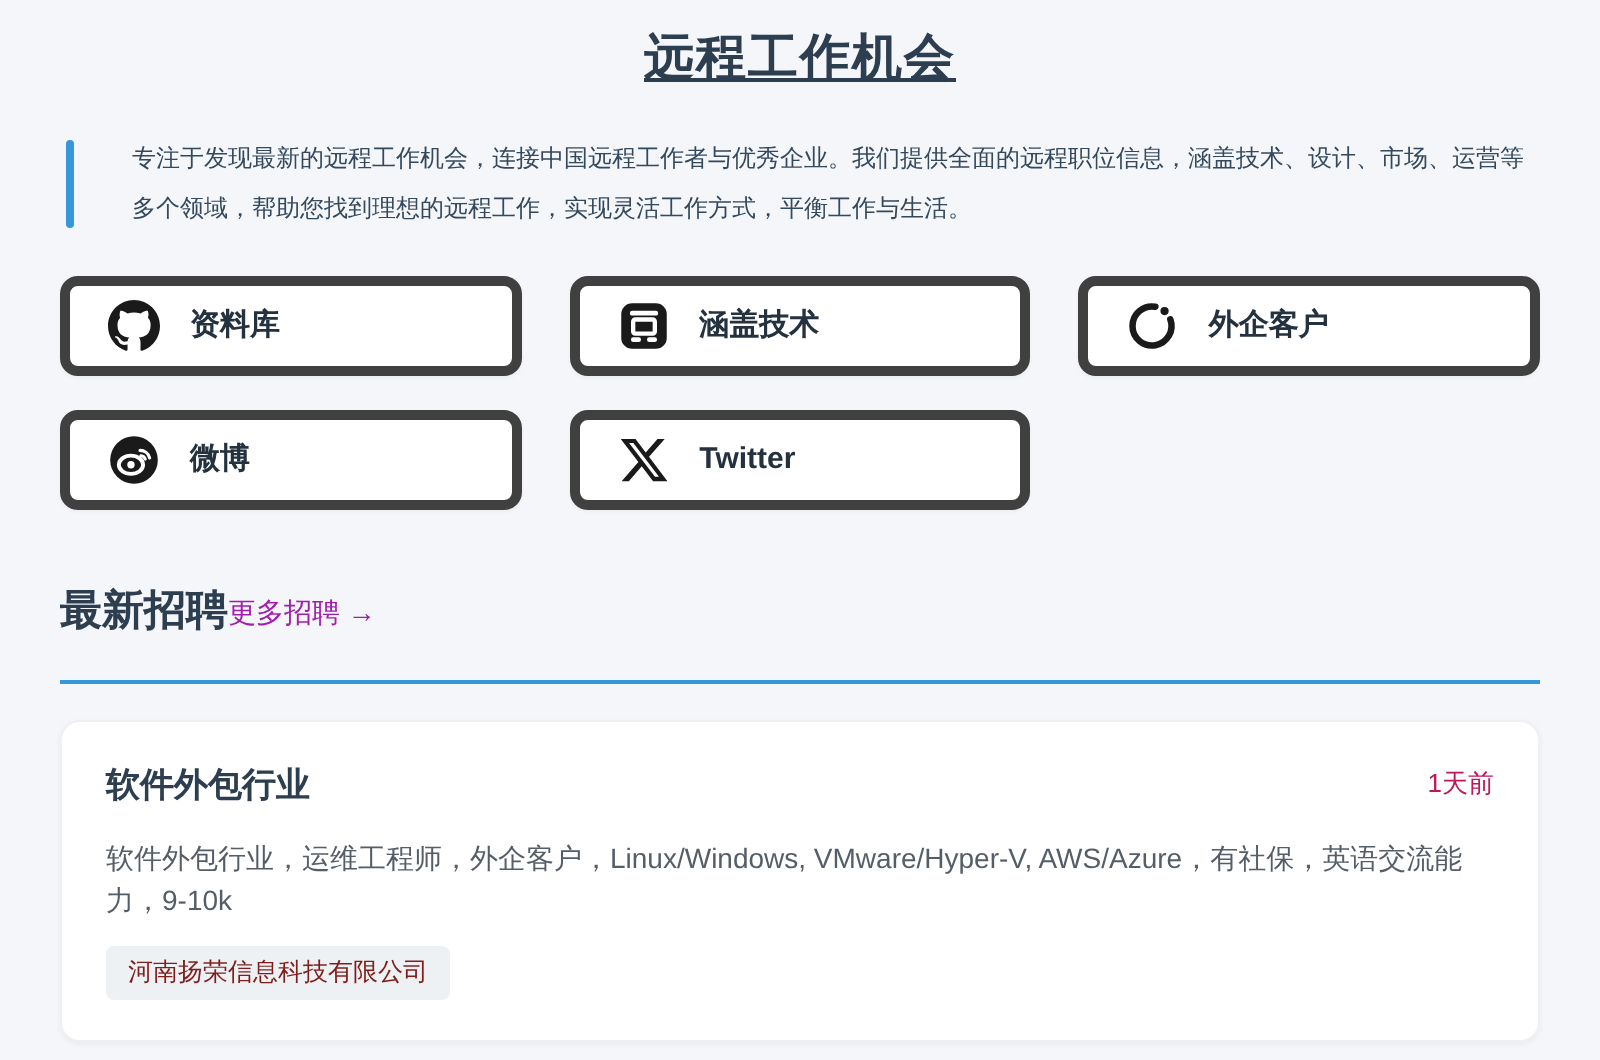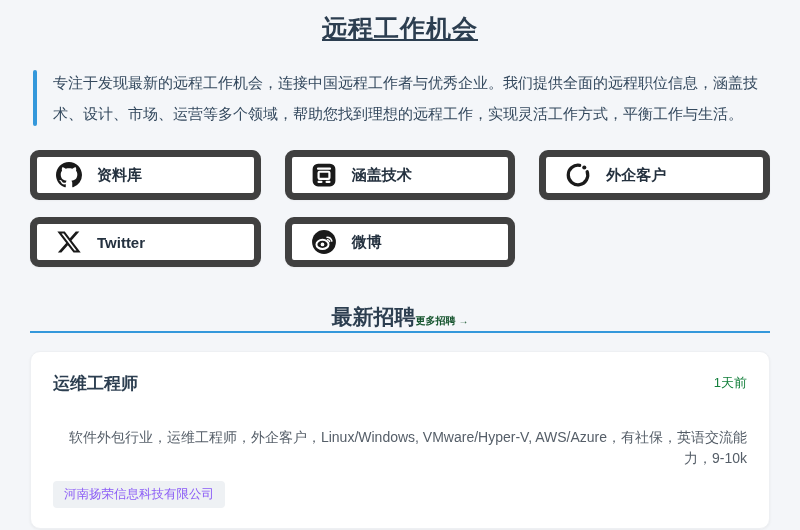--- a/index.html
+++ b/index.html
@@ -19,22 +19,22 @@
     color: #2c3e50;
     padding-top: 12px;
     letter-spacing: 1px;
     text-decoration: underline;
   }
 
   .intro {
     position: relative;
     margin-top: 22px;
     margin-left: 3px;
-    padding-left: 20px;
-    font-size: 15px;
+    padding-left: 33px;
+    font-size: 12px;
     line-height: 2.08;
     color: #34495e;
   }
   .intro::before {
     content: "";
     position: absolute;
     left: 0; top: 3px; bottom: 3px;
     width: 4px;
     border-radius: 3px;
     background: #3498db;
@@ -42,76 +42,74 @@
 
   .links-grid {
     margin-top: 21px;
     display: grid;
     grid-template-columns: repeat(3, 1fr);
     column-gap: 24px;
     row-gap: 17px;
   }
   .link-card {
     background: #ffffff;
-    border: 7px solid #404040;
+    border: 5px solid #404040;
     border-radius: 9px;
     height: 50px;
     display: flex;
     align-items: center;
     padding-left: 19px;
     gap: 15px;
     box-shadow: 0 1px 2px rgba(0,0,0,0.04);
     cursor: pointer;
   }
   .link-card .icon { width: 26px; height: 26px; display: flex; align-items: center; justify-content: center; }
   .link-card .icon svg { width: 26px; height: 26px; }
   .link-label { font-size: 15px; font-weight: bold; color: #24313f; }
 
   .section-header {
     margin-top: 36px;
     display: flex;
-    justify-content: center;
+    justify-content: flex-start;
     align-items: flex-end;
     border-bottom: 2px solid #3498db;
-    padding-bottom: 0;
+    padding-bottom: 21px;
   }
   .section-title { font-size: 21px; font-weight: bold; color: #2c3e50; }
   .more-link {
-    font-size: 10px;
-    color: #14532d;
+    font-size: 14px;
+    color: #a21caf;
     text-decoration: none;
     padding-bottom: 3px;
     cursor: pointer;
-    font-weight: bold;
   }
 
   .job-list { margin-top: 18px; display: flex; flex-direction: column; gap: 12px; }
   .job-card {
     background: #ffffff;
     border: 1px solid #eef0f3;
     border-radius: 10px;
     padding: 20px 22px;
     box-shadow: 0 1px 3px rgba(0,0,0,0.05);
     cursor: pointer;
   }
   .job-head { display: flex; justify-content: space-between; align-items: flex-start; }
   .job-title { font-size: 17px; font-weight: bold; color: #2c3e50; }
-  .job-time { font-size: 13px; color: #15803d; padding-top: 2px; }
+  .job-time { font-size: 13px; color: #be185d; padding-top: 2px; }
   .job-desc {
-    margin-top: 32px;
+    margin-top: 15px;
     font-size: 14px;
     color: #555e68;
     line-height: 1.5;
-    text-align: right;
   }
   .job-tag {
     display: inline-block;
     margin-top: 12px;
     background: #eef1f4;
-    color: #8b5cf6;
+    color: #7f1d1d;
     font-size: 12.5px;
     padding: 5px 11px;
     border-radius: 4px;
   }
 </style>
 </head>
 <body>
 
 <div class="container">
 
@@ -149,52 +147,52 @@
         <svg viewBox="0 0 24 24" fill="none">
             <path d="M20.46 8.92 A9 9 0 1 1 13.56 3.14" stroke="#1a1a1a" stroke-width="3" stroke-linecap="round"></path>
             <circle cx="17.8" cy="5.1" r="1.9" fill="#1a1a1a"></circle>
           </svg>
       </span>
       <span class="link-label">外企客户</span>
     </div>
 
     <div class="link-card">
       <span class="icon">
-        <svg viewBox="0 0 24 24" fill="#1a1a1a">
-            <path d="M18.244 2.25h3.308l-7.227 8.26 8.502 11.24H16.17l-5.214-6.817L4.99 21.75H1.68l7.73-8.835L1.254 2.25H8.08l4.713 6.231 5.451-6.231zm-1.161 17.52h1.833L7.084 4.126H5.117l11.966 15.644z"></path>
-          </svg>
-      </span>
-      <span class="link-label">Twitter</span>
-    </div>
-
-    <div class="link-card">
-      <span class="icon">
         <svg viewBox="0 0 24 24">
             <circle cx="12" cy="12" r="11" fill="#1a1a1a"></circle>
             <ellipse cx="10.6" cy="14.2" rx="5.6" ry="4.2" fill="none" stroke="#fff" stroke-width="1.8"></ellipse>
             <circle cx="10.6" cy="14.2" r="1.7" fill="#fff"></circle>
             <path d="M14.8 7.6a4.6 4.6 0 0 1 4.4 3.4" fill="none" stroke="#fff" stroke-width="1.5" stroke-linecap="round"></path>
             <path d="M15.2 10a2.2 2.2 0 0 1 2 1.6" fill="none" stroke="#fff" stroke-width="1.4" stroke-linecap="round"></path>
           </svg>
       </span>
       <span class="link-label">微博</span>
+    </div>
+
+    <div class="link-card">
+      <span class="icon">
+        <svg viewBox="0 0 24 24" fill="#1a1a1a">
+            <path d="M18.244 2.25h3.308l-7.227 8.26 8.502 11.24H16.17l-5.214-6.817L4.99 21.75H1.68l7.73-8.835L1.254 2.25H8.08l4.713 6.231 5.451-6.231zm-1.161 17.52h1.833L7.084 4.126H5.117l11.966 15.644z"></path>
+          </svg>
+      </span>
+      <span class="link-label">Twitter</span>
     </div>
 
   </div>
 
   <div class="section-header">
     <h2 class="section-title">最新招聘</h2>
     <a class="more-link">更多招聘 →</a>
   </div>
 
   <div class="job-list">
 
     <div class="job-card">
       <div class="job-head">
-        <div class="job-title">运维工程师</div>
+        <div class="job-title">软件外包行业</div>
         <div class="job-time">1天前</div>
       </div>
       <div class="job-desc">软件外包行业，运维工程师，外企客户，Linux/Windows, VMware/Hyper-V, AWS/Azure，有社保，英语交流能力，9-10k</div>
       <span class="job-tag">河南扬荣信息科技有限公司</span>
     </div>
 
   </div>
 
 </div>
 

